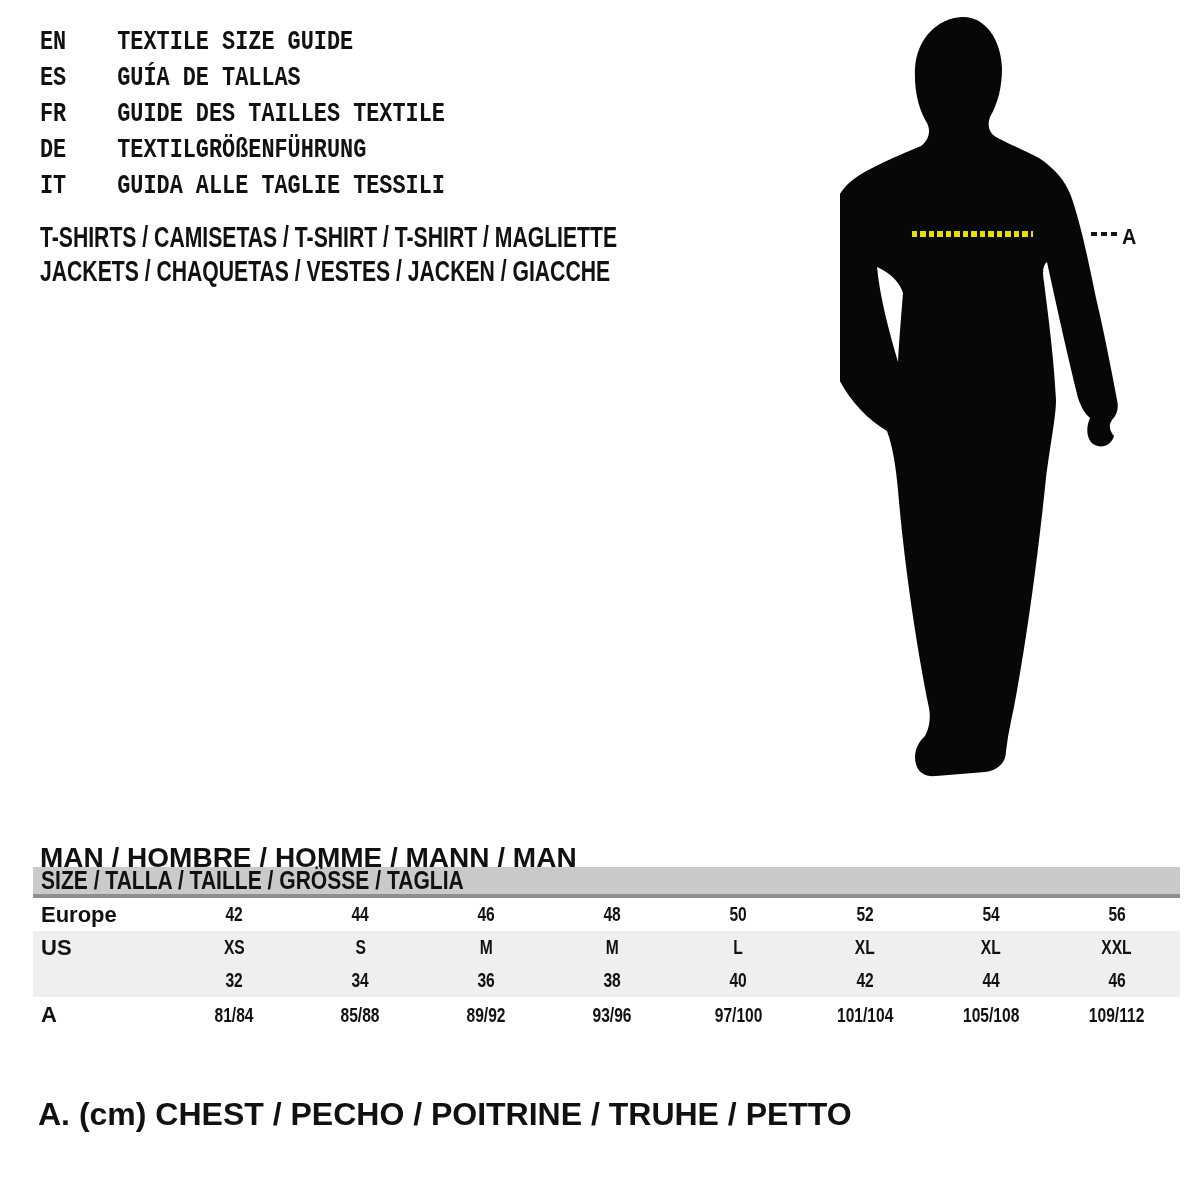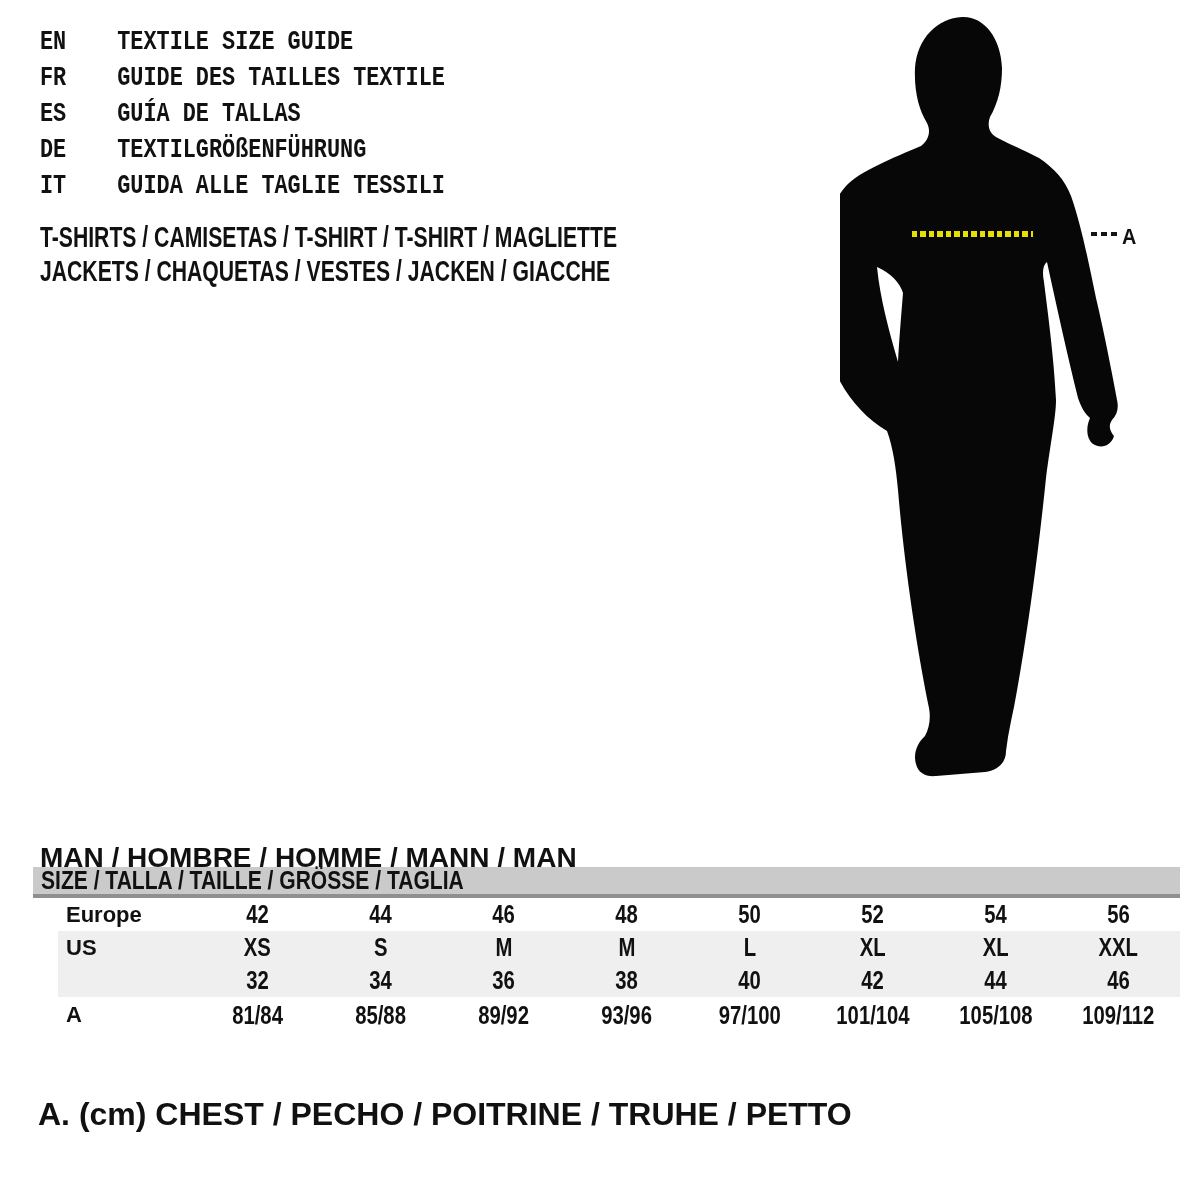--- a/index.html
+++ b/index.html
@@ -39,52 +39,52 @@
   
   .section-title { left:40px; top:842px; font-size:28px; }
 
   
   .size-table { left:33px; top:867px; width:1147px; }
   .thead {
     height:31px; background:#cacaca; border-bottom:4px solid #8f8f8f;
     display:flex; align-items:center; padding-left:8px; font-size:26px;
   }
   .thead .cond { transform:scaleX(0.81); }
-  .trow { display:flex; align-items:center;margin-left:25px; }
+  .trow { display:flex; align-items:center; }
   .trow.shaded { background:#efefef; }
   .r0 { height:33px; } .r1 { height:33px; } .r2 { height:33px; } .r3 { height:36px; }
   .tlabel { width:138px; padding-left:8px; font-size:22px; }
   .tlabel .cond { transform:scaleX(0.8); }
-  .tcell { flex:1; text-align:center; font-size:26px; }
+  .tcell { flex:1; text-align:center; font-size:20px; }
   .tcell .cond { display:inline-block; transform:scaleX(0.78); transform-origin:center; }
 
   
   .footnote { left:38px; top:1096px; font-size:32px; }
   .footnote .cond { transform:scaleX(0.70); }
 </style>
 </head>
 <body>
 
 <div class="abs lang-block">
   <div class="lang-row">
     <div class="cond" style="display:flex;">
         <span class="lang-code">EN</span>
         <span>TEXTILE SIZE GUIDE</span>
       </div>
   </div>
   <div class="lang-row">
     <div class="cond" style="display:flex;">
+        <span class="lang-code">ES</span>
+        <span>GUÍA DE TALLAS</span>
+      </div>
+  </div>
+  <div class="lang-row">
+    <div class="cond" style="display:flex;">
         <span class="lang-code">FR</span>
         <span>GUIDE DES TAILLES TEXTILE</span>
-      </div>
-  </div>
-  <div class="lang-row">
-    <div class="cond" style="display:flex;">
-        <span class="lang-code">ES</span>
-        <span>GUÍA DE TALLAS</span>
       </div>
   </div>
   <div class="lang-row">
     <div class="cond" style="display:flex;">
         <span class="lang-code">DE</span>
         <span>TEXTILGRÖßENFÜHRUNG</span>
       </div>
   </div>
   <div class="lang-row">
     <div class="cond" style="display:flex;">

